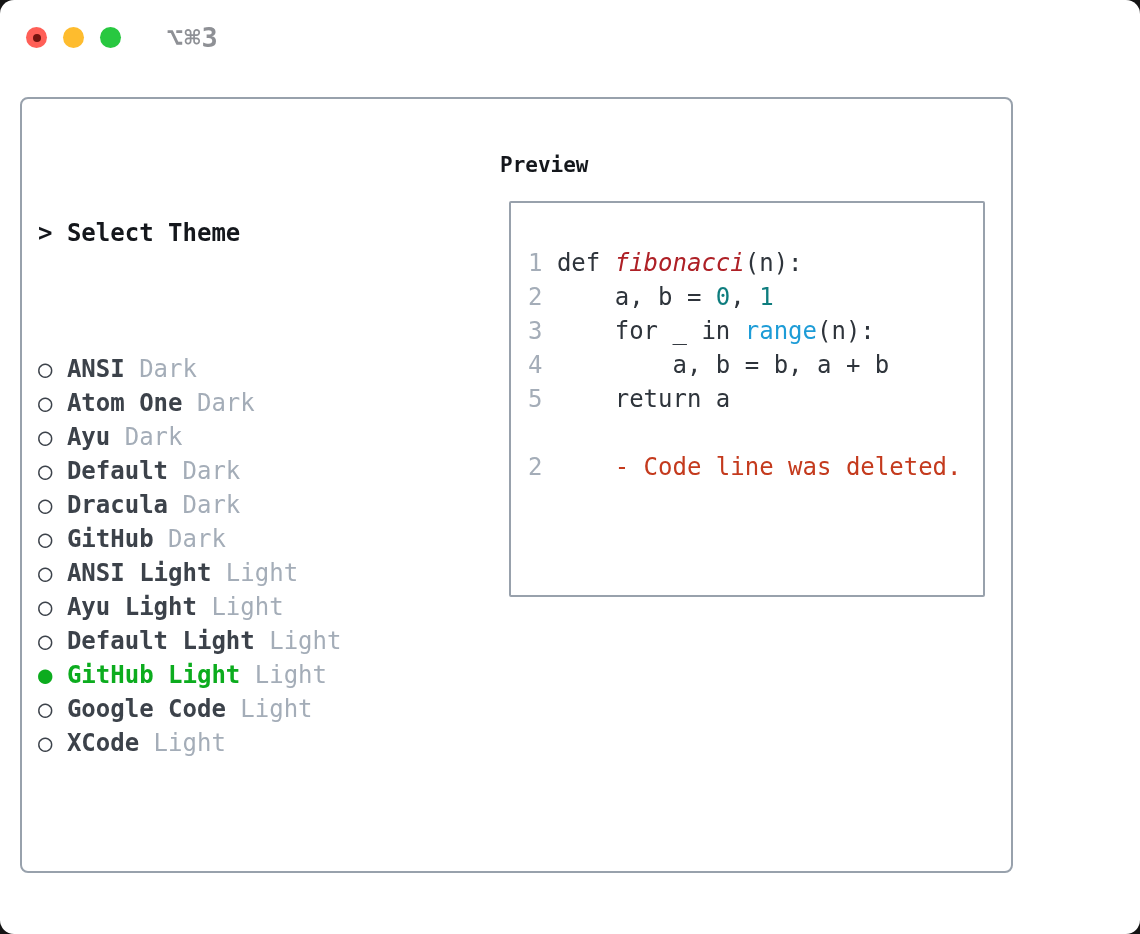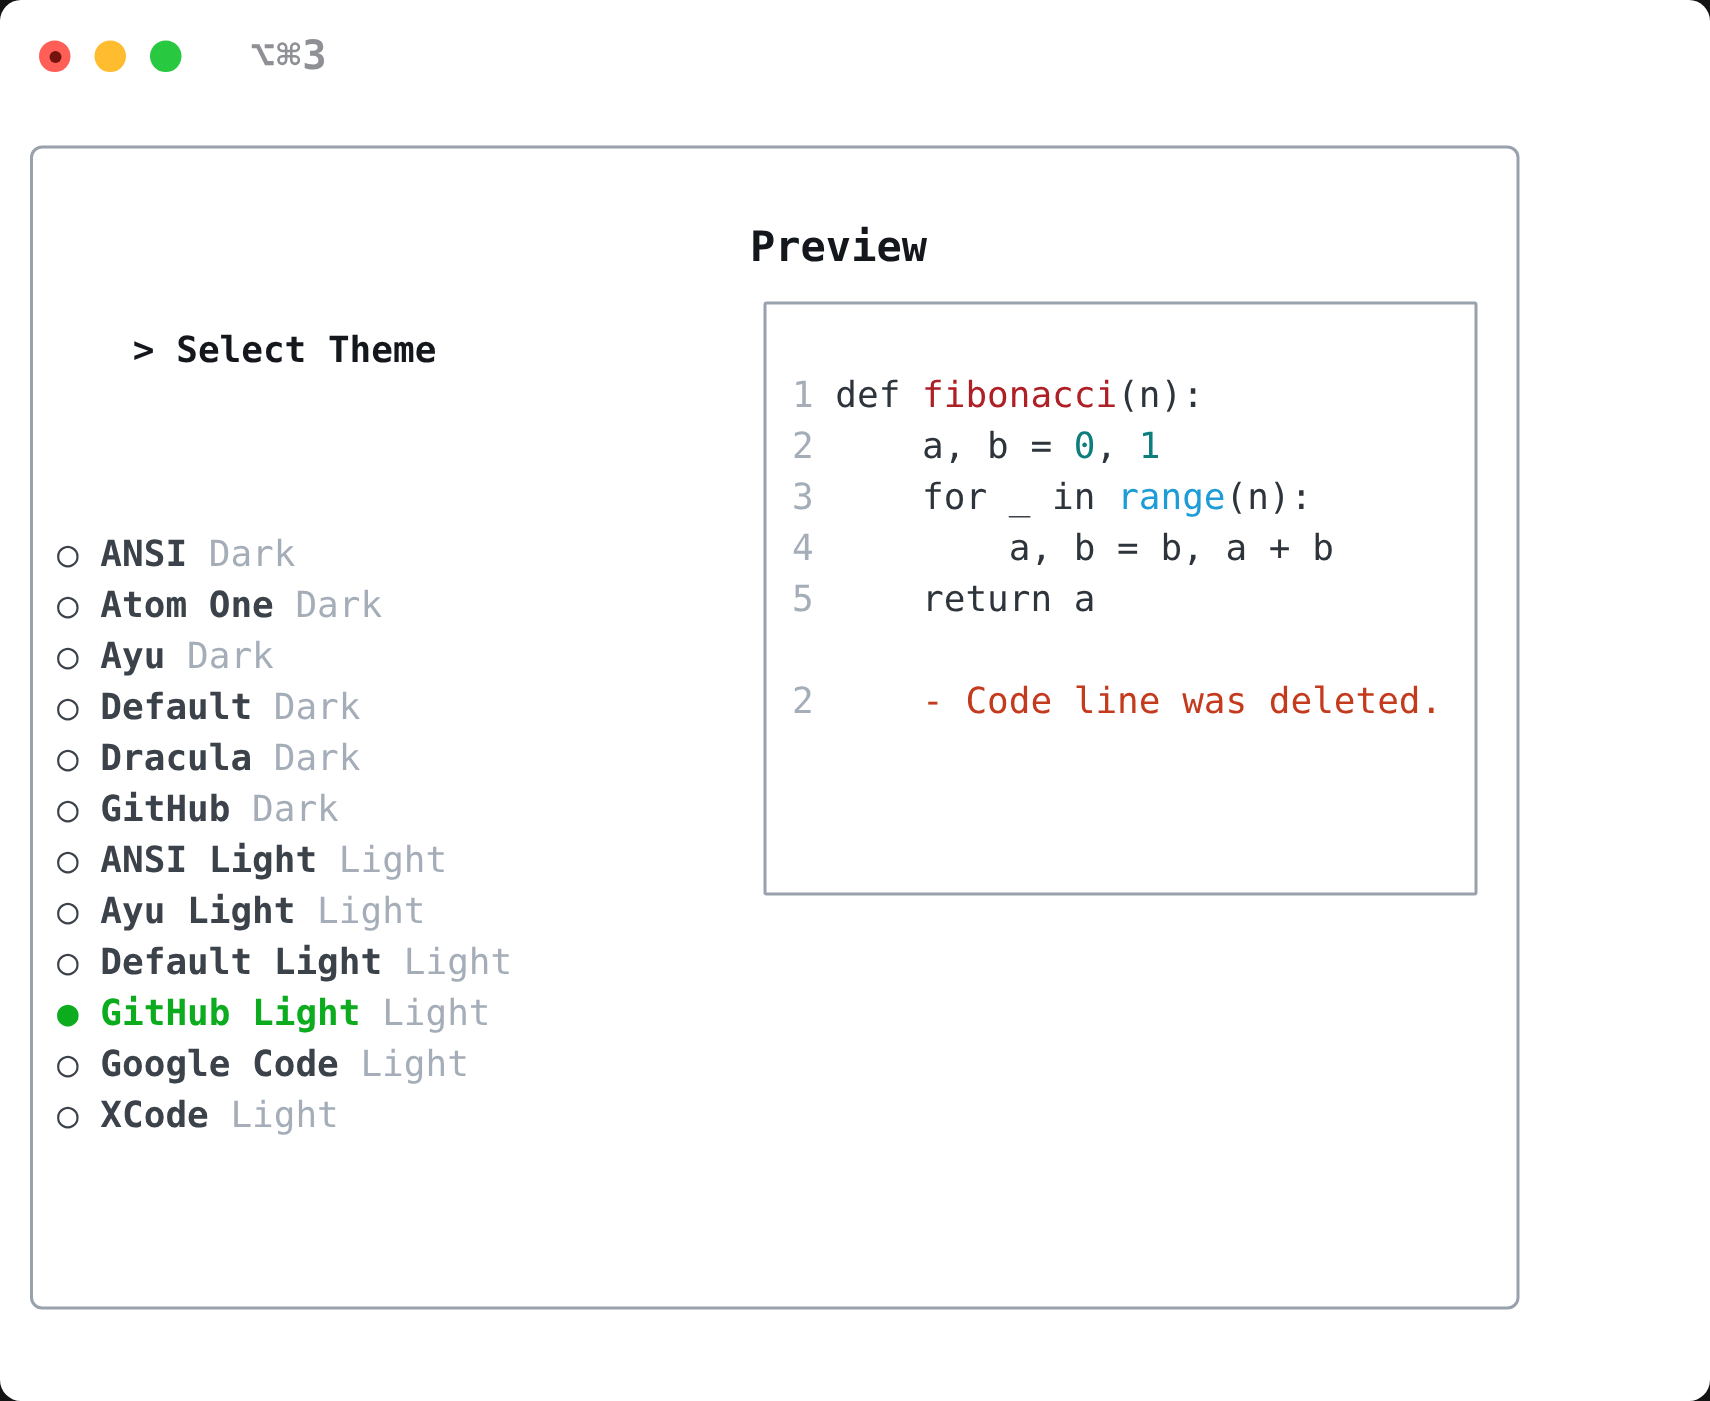--- a/index.html
+++ b/index.html
@@ -25,37 +25,37 @@
   .light.green{background:var(--traffic-green);}
   .light .dot{width:8px;height:8px;border-radius:50%;background:var(--traffic-red-dot);}
   .shortcut{position:absolute;left:167px;top:22px;font-size:27px;font-weight:bold;color:var(--shortcut-gray);letter-spacing:1px;}
 
   
   .panel{position:absolute;left:20px;top:97px;width:993px;height:776px;
          border:2px solid var(--panel-border);border-radius:8px;background:#fff;}
 
   .left-col{position:absolute;left:16px;top:49px;font-size:24px;line-height:34px;white-space:pre;color:var(--text-dark);}
   .row{height:34px;white-space:pre;}
-  .row.header-row{color:var(--heading-black);font-weight:bold;text-align:center;}
+  .row.header-row{color:var(--heading-black);font-weight:bold;}
   .bullet{color:var(--text-dark);}
   .name{color:var(--text-dark);font-weight:bold;}
   .tag{color:var(--muted-gray);}
   .row.selected .bullet,.row.selected .name{color:var(--accent-green);}
   .spacer{height:34px;}
 
   
   .preview-header{position:absolute;left:478px;top:49px;height:34px;line-height:34px;
-                  font-size:28px;font-weight:bold;color:var(--heading-black);}
+                  font-size:21px;font-weight:bold;color:var(--heading-black);}
   .preview-box{position:absolute;left:487px;top:102px;width:476px;height:396px;
                border:2px solid var(--panel-border);border-radius:2px;background:#fff;
                padding:43px 0 0 17px;overflow:hidden;}
   .pline{height:34px;line-height:34px;font-size:24px;white-space:pre;}
   .lnum{color:var(--muted-gray);}
   .seg-text{color:var(--code-text);}
-  .seg-function{color:var(--syntax-function-red);}
+  .seg-function{color:var(--syntax-function-red);font-style:italic;}
   .seg-number{color:var(--syntax-number-teal);}
   .seg-builtin{color:var(--syntax-builtin-blue);}
   .diff-block{margin-top:34px;}
   .diff-context{color:var(--context-gray);}
   .diff-deleted{color:var(--diff-deleted-red);}
   .diff-added{color:var(--diff-added-green);}
 </style>
 </head>
 <body>
 

